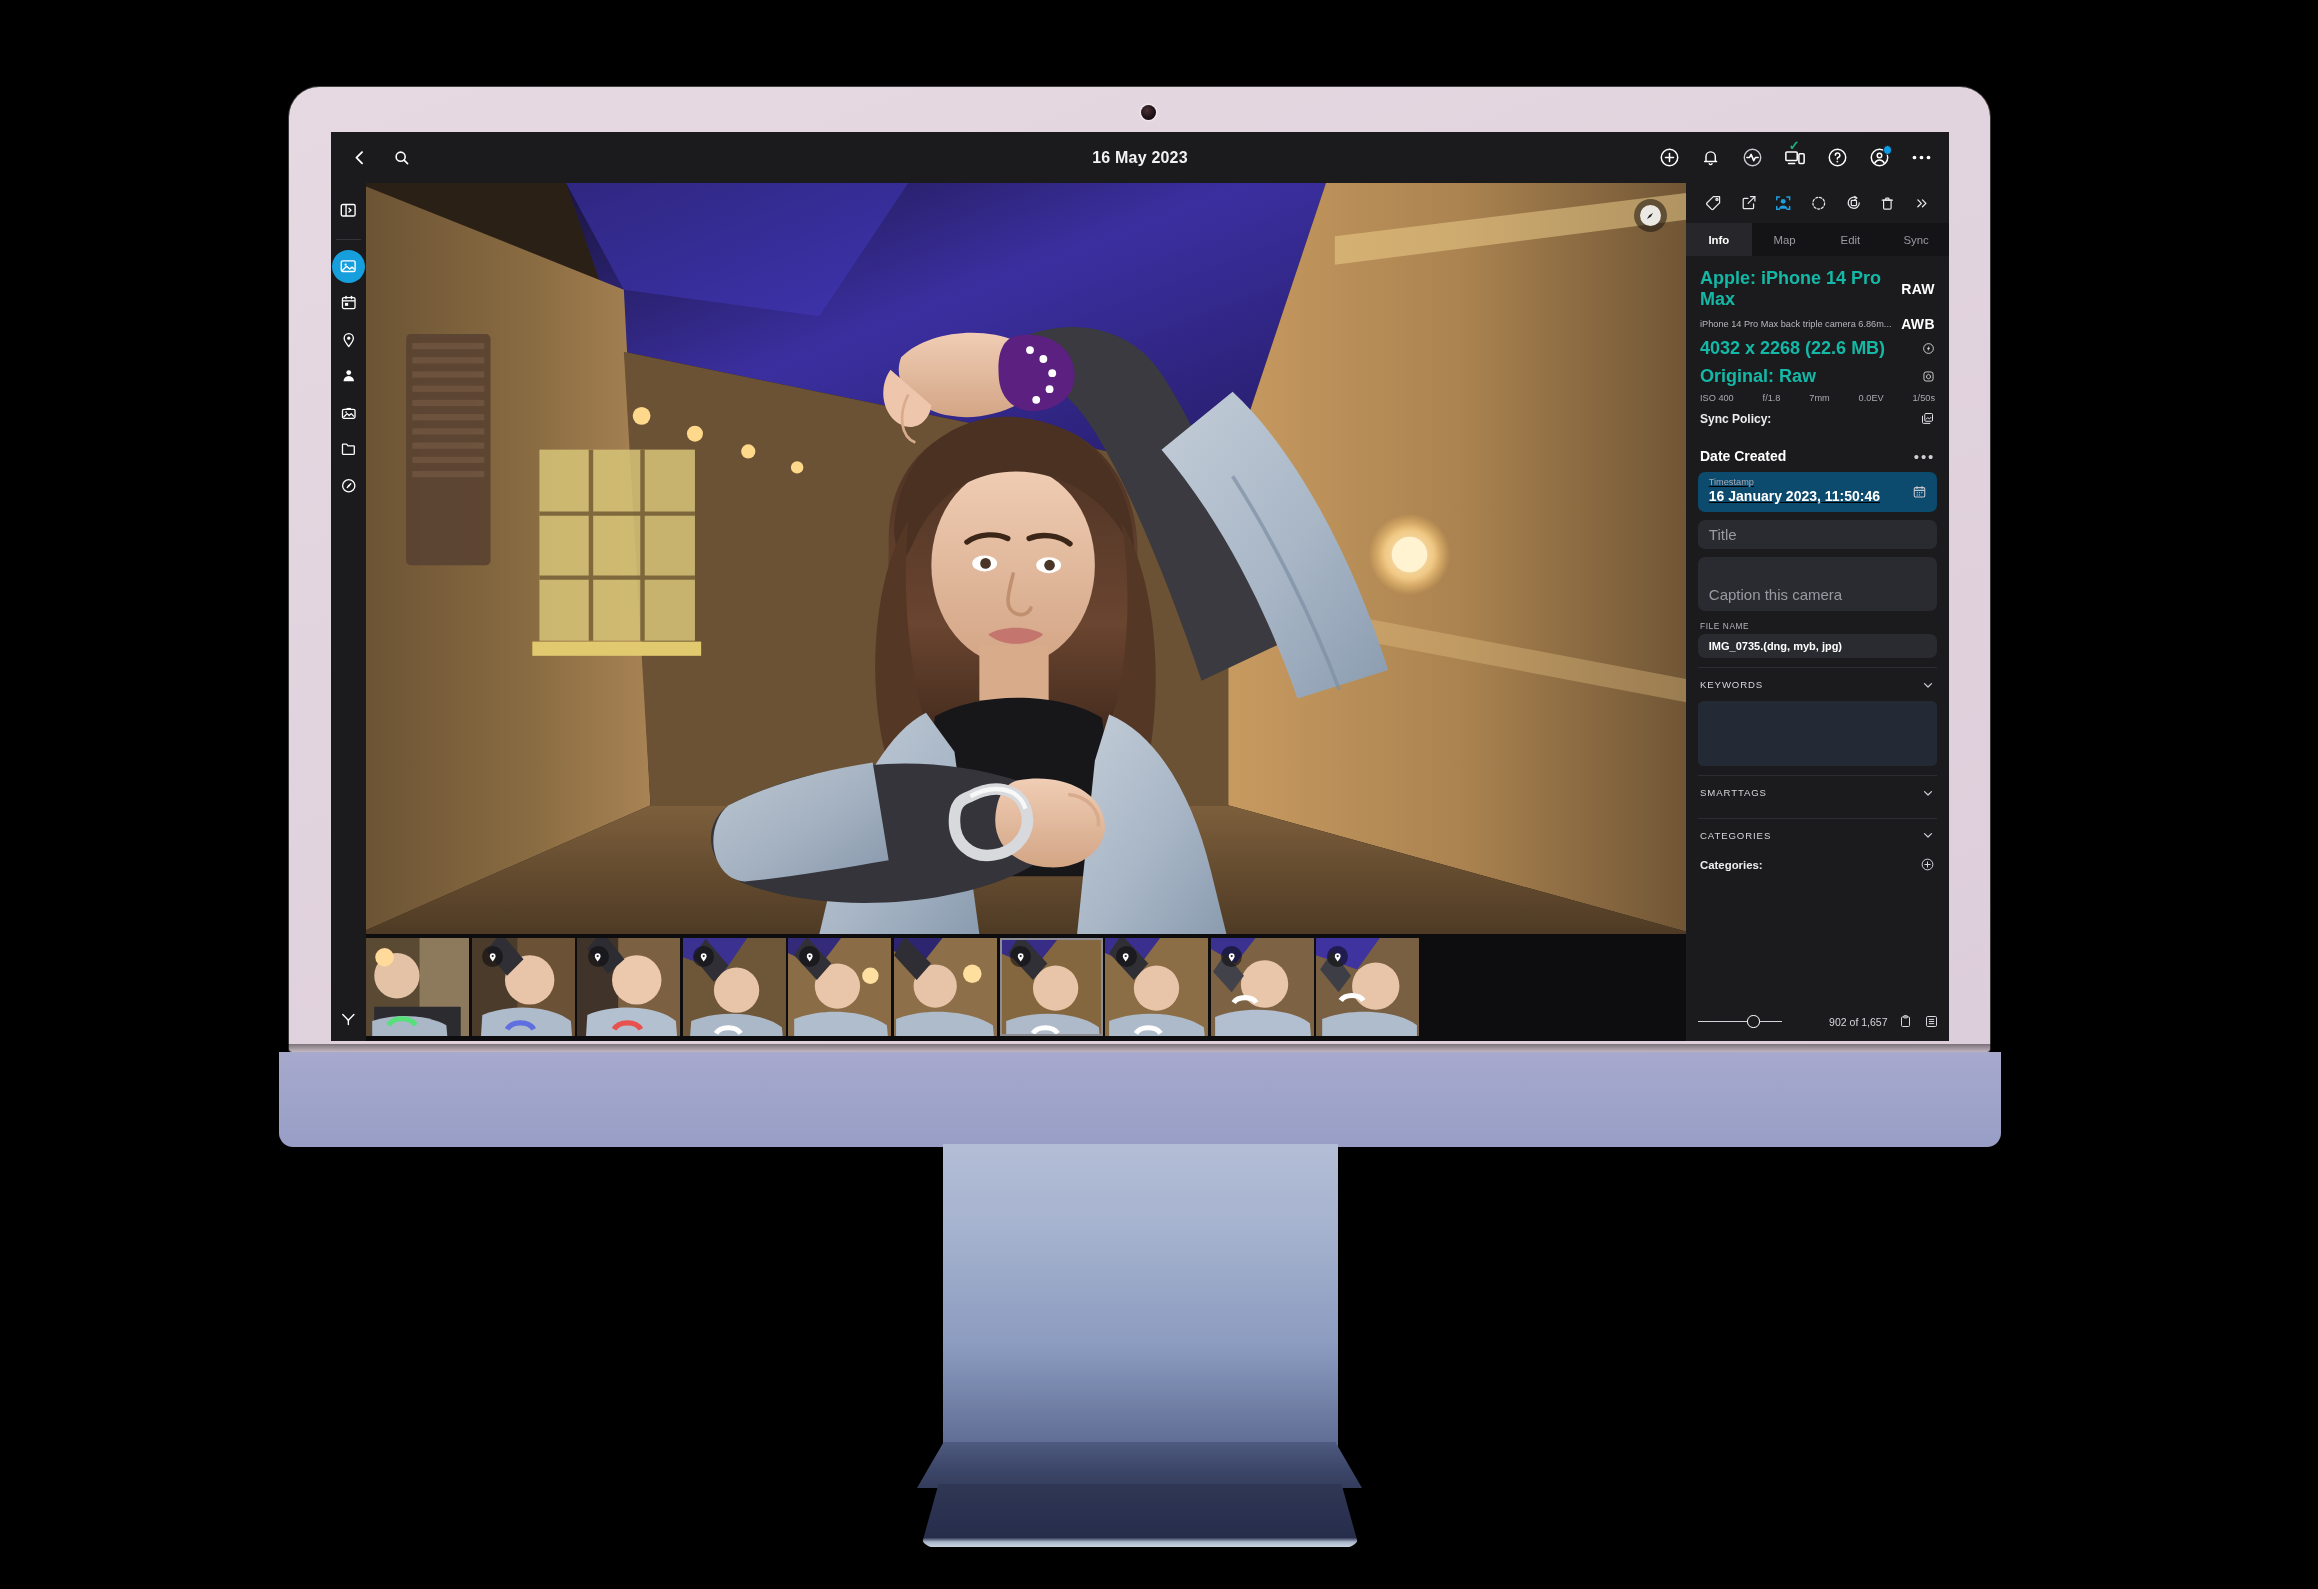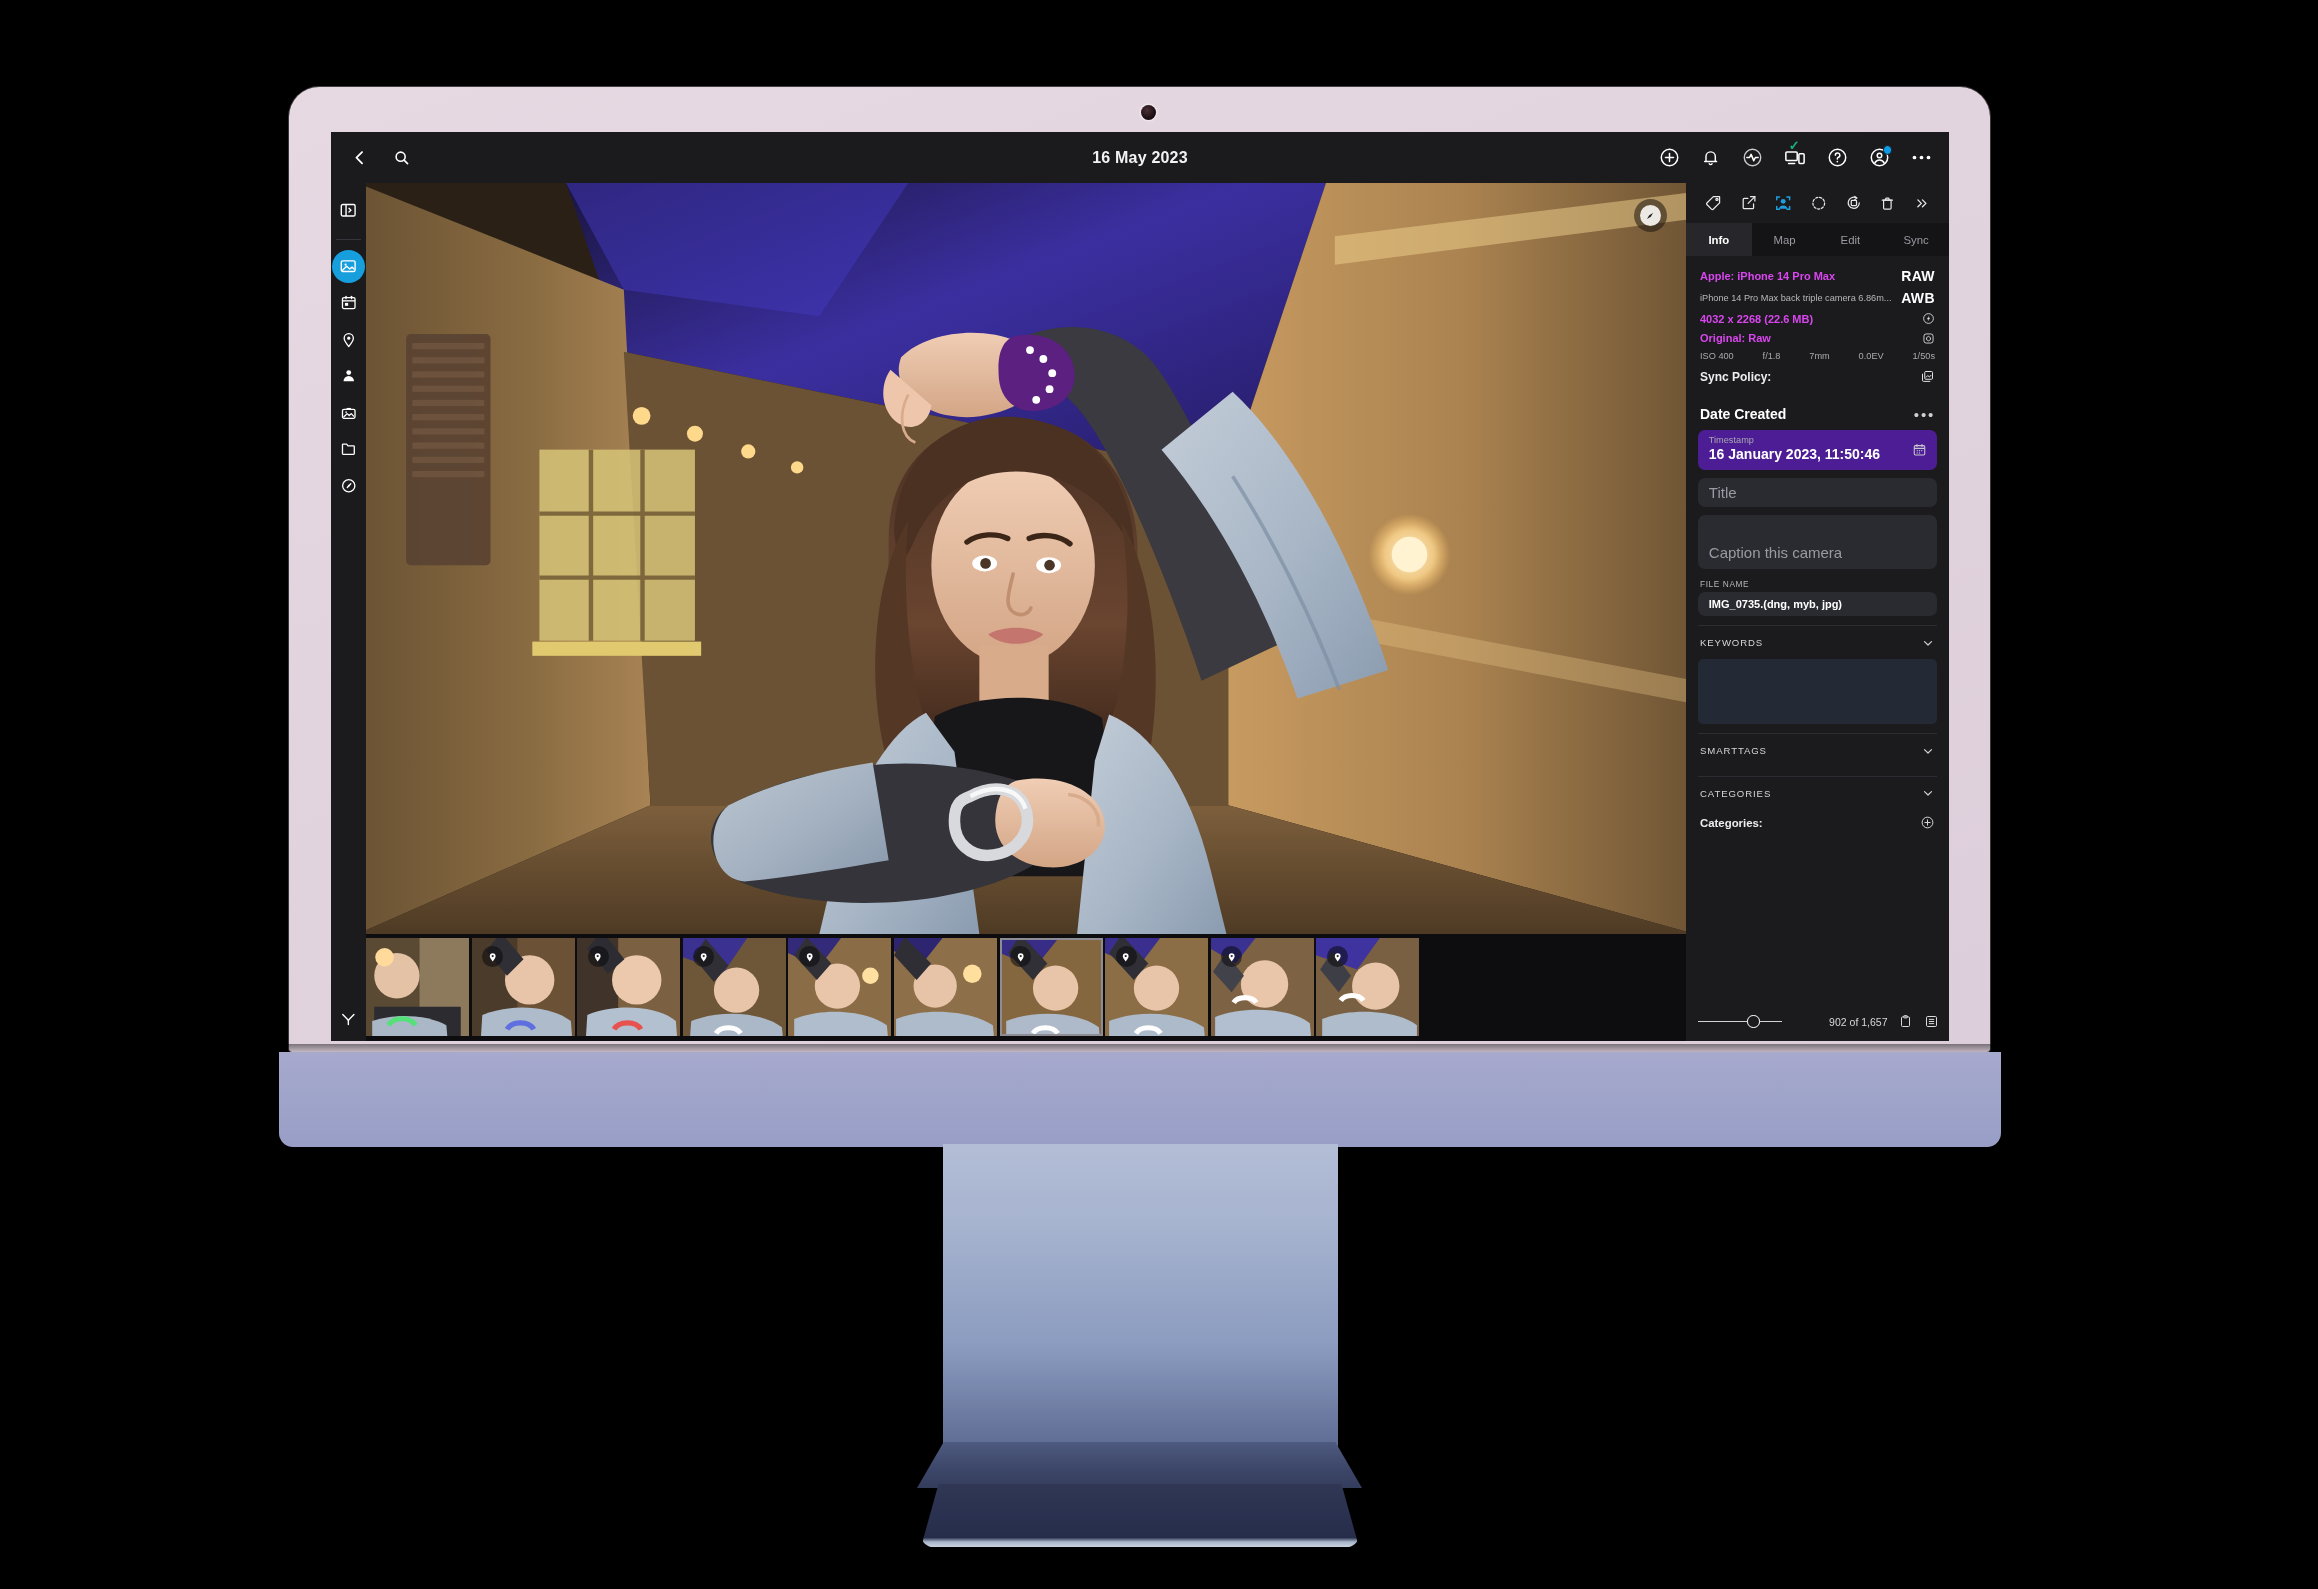--- a/index.html
+++ b/index.html
@@ -166,40 +166,40 @@
   .rp-tabs { display: flex; height: 33px; background: #141417; }
   .rp-tab {
     flex: 1; display: flex; align-items: center; justify-content: center;
     color: #9a9aa1; font-size: 11.4px; cursor: pointer;
   }
   .rp-tab.active { background: #26262b; color: #ffffff; font-weight: bold; }
   .rp-scroll { flex:1; overflow:hidden; padding: 0 0 0 0; }
 
   .meta { padding: 12.3px 14px 8.8px 14px; }
   .meta-row { display: flex; align-items: center; justify-content: space-between; margin-bottom: 6.1px; }
-  .meta-main { color: #d946ef; font-size: 11px; font-weight: bold; }
+  .meta-main { color: #14b8a6; font-size: 18px; font-weight: bold; }
   .meta-sub { color: #b7b7bd; font-size: 9.2px; }
   .meta-badge { color: #ffffff; font-size: 14px; font-weight: bold; letter-spacing:0.4px; }
   .exif { display: flex; justify-content: space-between; margin: 3.5px 0 8.8px; }
   .exif span { color: #a9a9b0; font-size: 9.2px; }
   .sync-row { display:flex; align-items:center; justify-content: space-between; }
   .sync-label { color: #ededef; font-size: 12px; font-weight: bold; }
 
   .section-title-row {
     display:flex; align-items:center; justify-content:space-between;
     padding: 12.3px 14px 7px 14px;
   }
   .section-title { color: #ffffff; font-size: 14px; font-weight: bold; }
   .dots { color:#cfcfd4; font-size: 15px; letter-spacing:1.8px; cursor:pointer; }
 
   .field-box {
     margin: 0 12.3px 8px 12.3px; background: #2a2a31; border-radius: 7px;
     padding: 6.1px 10.5px; position: relative; cursor: text;
   }
-  .field-box.timestamp { background:#4c1d95; padding: 5.3px 10.5px 8px; }
+  .field-box.timestamp { background:#0c4a6e; padding: 5.3px 10.5px 8px; text-decoration: underline; }
   .field-label { color: #a8a8b0; font-size: 9.2px; margin-bottom: 0.9px; }
   .field-value { color: #ffffff; font-size: 14px; font-weight: bold; }
   .field-placeholder { color: #9a9aa2; font-size: 15px; }
   .field-box .fld-icon { position:absolute; right: 9.6px; top: 50%; transform: translateY(-50%); }
   .caption-box { height: 54px; display:flex; align-items:flex-end; padding-bottom: 8px; }
   .small-cap { color:#b5b5bb; font-size: 8.3px; letter-spacing: 0.6px; padding: 1.8px 14px 3.5px; }
   .filename-box { background:#2a2a31; }
 
   .divider { height:0.9px; background:#2c2c32; margin: 8.8px 12.3px 0; }
   .acc-head {

